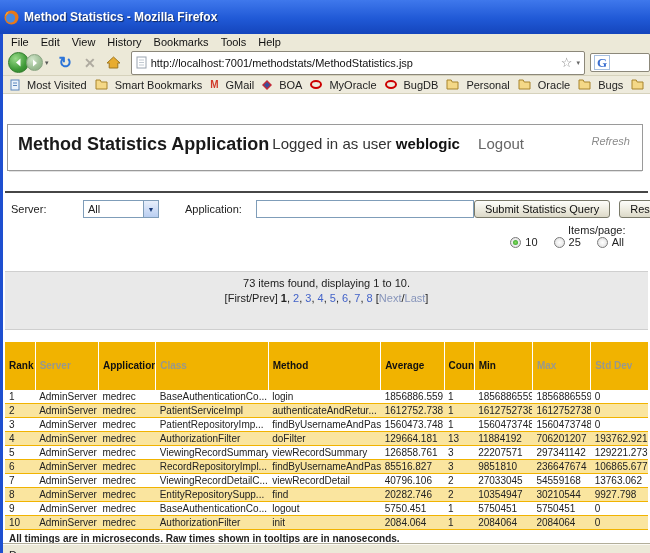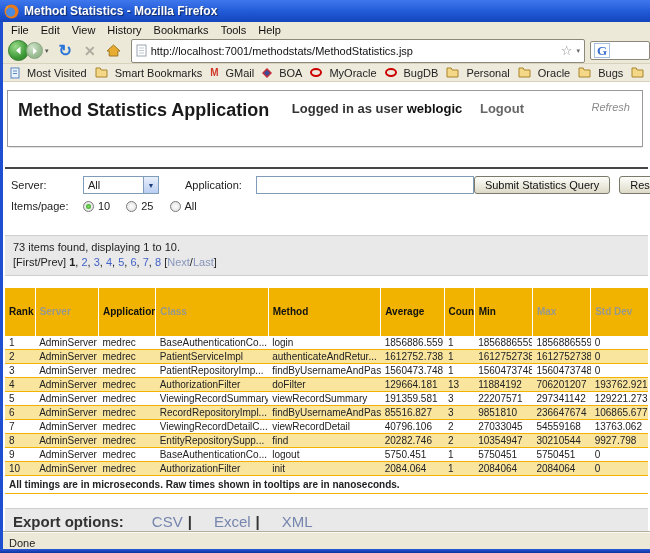--- a/index.html
+++ b/index.html
@@ -2,21 +2,21 @@
 <html><head>
 <meta charset="utf-8">
 <style>
   * { box-sizing: border-box; }
   html,body { margin:0; padding:0; background:#fff; }
   body { font-family:"Liberation Sans", sans-serif; }
 
   .window { width:650px; height:553px; position:relative; overflow:hidden; background:#fff; }
 
   
-  .titlebar { height:22px; background:linear-gradient(#3F78EC,#2059D6 55%,#1445BC);
+  .titlebar { height:34px; background:linear-gradient(#3F78EC,#2059D6 55%,#1445BC);
     display:flex; align-items:center; gap:5px; padding-left:4px; }
   .title-text { color:#fff; font-weight:bold; font-size:12px; text-shadow:1px 1px 1px rgba(0,0,0,.55); white-space:nowrap; }
 
   
   .win-body { border-left:3px solid #1E4FD0; height:527px; display:flex; flex-direction:column; background:#fff; }
   .bottom-edge { height:4px; background:linear-gradient(#2A5AD8,#10339E); }
 
   
   .menubar { height:16px; background:#ECE9D8; display:flex; align-items:center; font-size:11px; color:#111; padding:0 2px; flex:none; }
   .menu-item { padding:0 6px; white-space:nowrap; }
@@ -43,54 +43,54 @@
     border:1px solid #A8C0E0; padding:0 2px; line-height:13px; }
 
   .bookmarksbar { height:18px; background:#EEEBDD; border-bottom:1px solid #D6D2BC; display:flex;
     align-items:center; font-size:11px; color:#222; padding:0 3px; white-space:nowrap; overflow:hidden; flex:none; }
   .bm { display:flex; align-items:center; gap:7px; padding:0 4px; flex:none; }
   .gm { color:#D03828; font-weight:bold; font-size:10px; }
 
   
   .viewport { flex:1; background:#fff; overflow:hidden; position:relative; font-size:11px; color:#222; }
 
-  .app-header { margin:8px 7px 0 4px; border:1px solid #9A9A9A; padding:9px 10px 25px; position:relative; }
+  .app-header { margin:30px 7px 0 4px; border:1px solid #9A9A9A; padding:9px 10px 15px; position:relative; }
   .app-title { margin:0; font-size:18px; font-weight:bold; color:#1A1A1A; }
-  .login-area { position:absolute; top:10px; right:118px; font-size:13px; color:#333; white-space:nowrap;font-weight:bold; }
+  .login-area { position:absolute; top:10px; right:118px; font-size:15px; color:#333; white-space:nowrap; }
   .login-area b { color:#111; }
   .logout-link { color:#666; margin-left:14px; cursor:pointer; }
   .refresh-link { position:absolute; top:10px; right:12px; font-size:11px; font-style:italic; color:#8B8B8B; cursor:pointer; }
 
   .section-title { margin:22px 8px 3px 6px; font-size:17px; color:#ADADAD; }
   .hairline { border:0; border-top:1px solid #E2E2E2; margin:0 8px 0 6px; }
 
   .form-area { border-top:2px solid #464646; margin:19px 2px 0 2px; }
   .form-row1 { display:flex; align-items:center; padding:7px 8px 3px 6px; }
-  .form-row2 { display:flex; align-items:flex-end; padding:3px 8px 9px 6px; }
+  .form-row2 { display:flex; align-items:flex-end; padding:3px 8px 9px 6px;flex-direction:column; }
   .lbl { color:#222; }
   .lbl-server, .lbl-items { width:72px; flex:none; }
   .xp-select { width:76px; height:18px; border:1px solid #7F9DB9; background:#fff; display:flex;
     align-items:center; justify-content:space-between; padding-left:4px; flex:none; cursor:default; }
   .sel-btn { width:15px; height:16px; border-left:1px solid #7F9DB9; font-size:7px; color:#1A3C7A;
     background:linear-gradient(#E8EFFB,#B9CEF1); display:flex; align-items:center; justify-content:center; }
   .lbl-app { margin-left:26px; margin-right:14px; flex:none; }
   .xp-input { width:218px; height:18px; border:1px solid #7F9DB9; font-size:11px; padding:0 3px;
     font-family:"Liberation Sans", sans-serif; flex:none; }
   .btn-group { margin-left:auto; display:flex; gap:9px; }
   .xpbtn { font-family:"Liberation Sans", sans-serif; font-size:11px; color:#111;
     background:linear-gradient(#FDFDFA,#EBE9DC 60%,#DCD9C8); border:1px solid #7A7A6A; border-radius:3px;
     padding:2px 10px; cursor:pointer; white-space:nowrap; }
   .radio-opt { display:flex; align-items:center; margin-right:16px; }
   .radio { width:11px; height:11px; border-radius:50%; border:1px solid #7A7A7A;
     background:radial-gradient(#FFF,#DCDCDC); position:relative; margin-right:4px; flex:none; }
   .radio.checked::after { content:""; position:absolute; top:2px; left:2px; right:2px; bottom:2px;
     border-radius:50%; background:radial-gradient(#8ADC60,#1E9A1E); }
 
   .paging-bar { margin:14px 2px 0 2px; background:#E9E9E9; border-top:1px solid #CFCFCF;
-    border-bottom:1px solid #CFCFCF; padding:4px 8px 5px; font-size:11px; color:#222; line-height:15px; }
+    border-bottom:1px solid #CFCFCF; padding:4px 8px 23px; font-size:11px; color:#222; line-height:15px;text-align:center; }
   .plink { color:#4262C8; cursor:pointer; }
   .dimlink { color:#8795BB; cursor:pointer; }
 
   table.stats { margin:12px 2px 0 2px; width:calc(100% - 4px); border-collapse:collapse; table-layout:fixed; }
   .stats th { background:#F1B300; font-size:10px; font-weight:bold; color:#111; text-align:left;
     padding:18px 4px; border-right:1px solid #FFF; white-space:nowrap; overflow:hidden; }
   .stats th:last-child { border-right:none; }
   .stats th.hdr-link { color:#98988C; cursor:pointer; }
   .stats td { font-size:10px; color:#222; padding:1px 4px; border-top:1px solid #F1B300;
     white-space:nowrap; overflow:hidden; }
@@ -385,21 +385,21 @@
               <td>11884192</td>
               <td>706201207</td>
               <td>193762.921</td>
             </tr>
             <tr>
               <td>5</td>
               <td>AdminServer</td>
               <td>medrec</td>
               <td>ViewingRecordSummary...</td>
               <td>viewRecordSummary</td>
-              <td>191359.581</td>
+              <td>126858.761</td>
               <td>3</td>
               <td>22207571</td>
               <td>297341142</td>
               <td>129221.273</td>
             </tr>
             <tr class="alt">
               <td>6</td>
               <td>AdminServer</td>
               <td>medrec</td>
               <td>RecordRepositoryImpl...</td>

